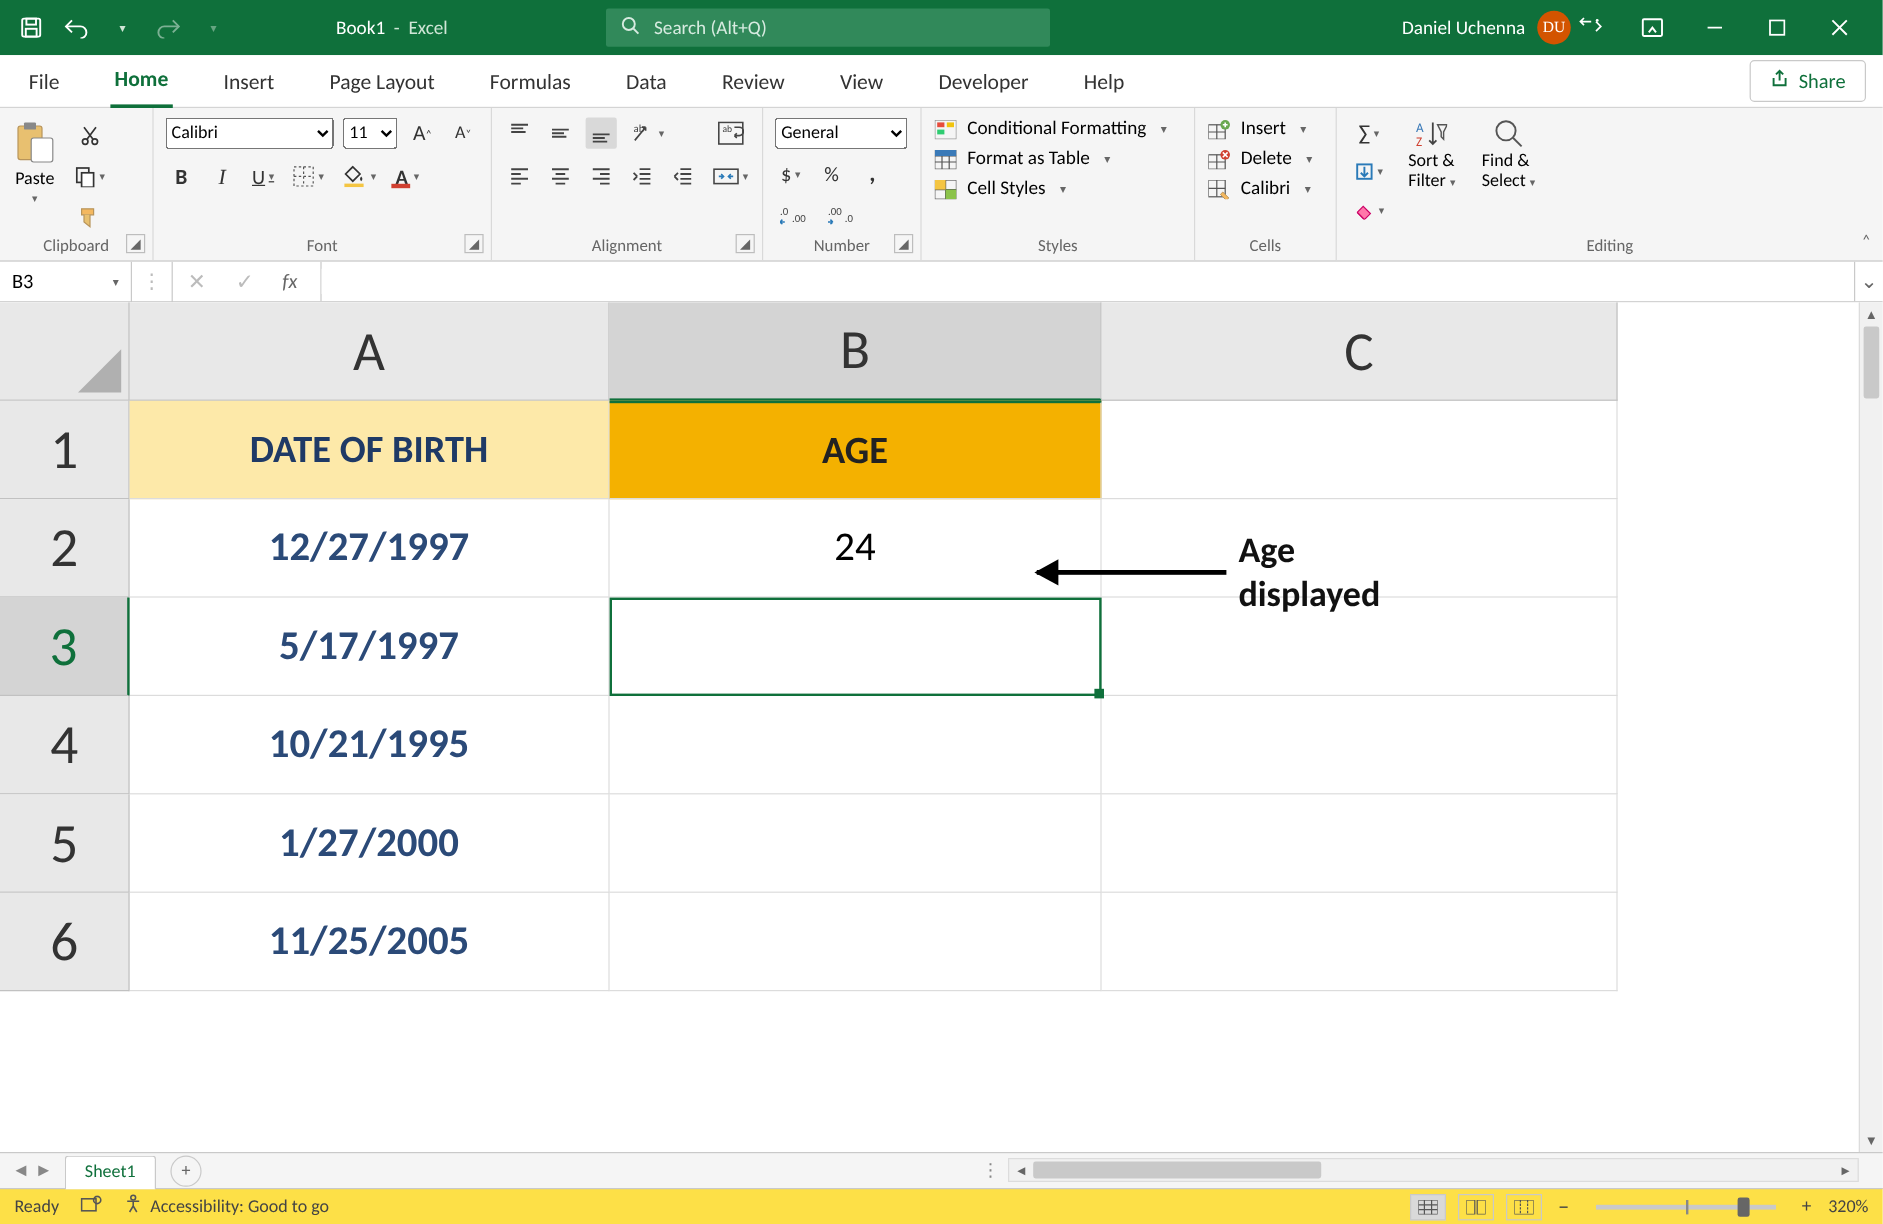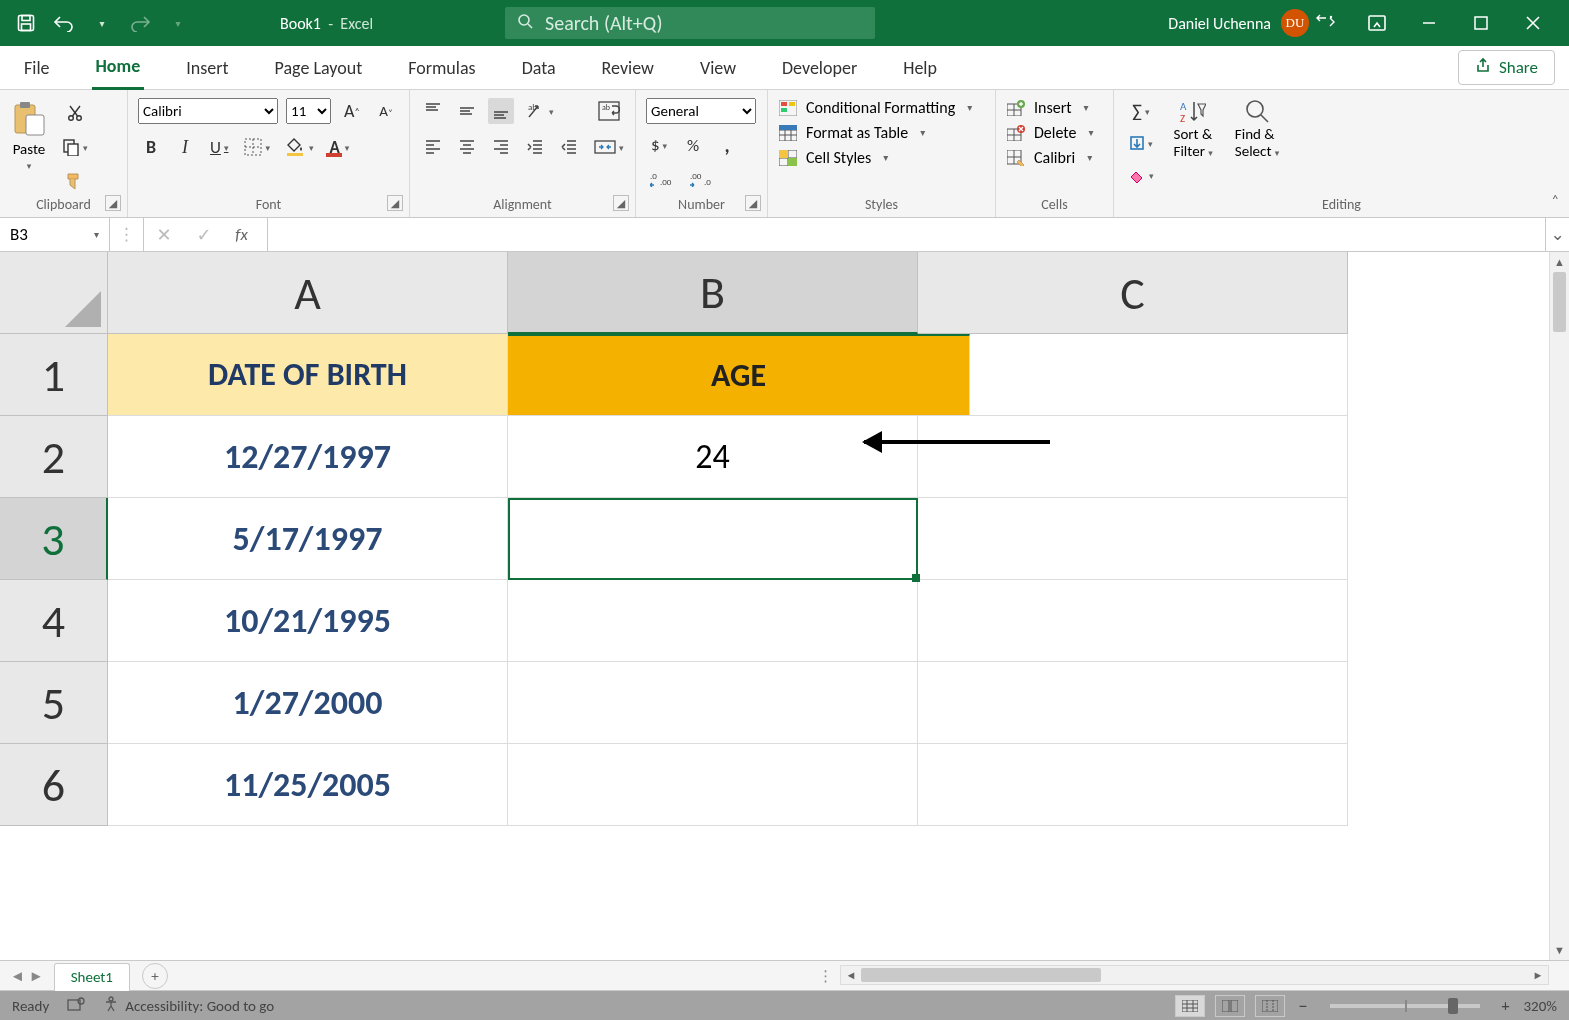--- a/index.html
+++ b/index.html
@@ -5,21 +5,21 @@
 * { margin: 0; padding: 0; box-sizing: border-box; font-family: "Segoe UI", Calibri, sans-serif; }
 body { background: #fff; width: 1569px; height: 1020px; overflow: hidden; user-select: none; }
 
 
 .titlebar { height: 46px; background: #0f703b; display: flex; align-items: center; color: #fff; font-size: 16px; position: relative; }
 .titlebar .qat { display: flex; align-items: center; gap: 14px; padding-left: 14px; }
 .titlebar .qat span { display: inline-flex; width: 24px; height: 24px; align-items: center; justify-content: center; }
 .titlebar .title-text { position:absolute; left:280px; color:#fff; }
 .titlebar .title-text .dim{ color:#cfe6d6 }
 .search-box { position:absolute; left:505px; width:370px; height:32px; background:#31895a; display:flex; align-items:center; padding:0 12px; border-radius:2px; gap:12px; }
-.search-box input{ background:transparent; border:none; outline:none; color:#ffffff; font-size:20px; width:100%; }
+.search-box input{ background:transparent; border:none; outline:none; color:#ffffff; font-size:16px; width:100%; }
 .search-box input::placeholder{color:#d7ebe0}
 .titlebar .user-area{ position:absolute; right:260px; display:flex; align-items:center; gap:10px;margin-left:41px; }
 .titlebar .avatar{ width:28px; height:28px; border-radius:50%; background:#d35400; color:#fff; font-size:13px; display:flex; align-items:center; justify-content:center;font-family:Liberation Serif, serif; }
 .titlebar .win-controls{ position:absolute; right:0; display:flex; align-items:center; gap:12px; padding-right:16px; }
 .titlebar .win-controls span{ display:inline-flex; width:40px; height:28px; align-items:center; justify-content:center; font-size:16px;}
 
 
 .ribbon-tabs{ height:44px; background:#fff; border-bottom:1px solid #d4d4d4; display:flex; align-items:center; padding-left:20px; gap:38px; color:#333; font-size:18px; position:relative; }
 .ribbon-tabs .tab{ padding:10px 4px; cursor:pointer; }
 .ribbon-tabs .tab.active{ color:#0f703b; font-weight:600; border-bottom:3px solid #0f703b; }
@@ -95,21 +95,21 @@
 .sheet-nav{ display:flex; gap:4px; padding:0 10px; color:#888;}
 .sheet-tab{ background:#fff; border:1px solid #c9c9c9; border-bottom:none; height:28px; padding:0 16px; display:flex; align-items:center; margin-top:2px; border-radius:3px 3px 0 0; color:#0f703b;}
 .new-sheet{ width:26px;height:26px; display:flex;align-items:center;justify-content:center; color:#666; border:1px solid #c9c9c9; border-radius:50%; margin-left:12px; font-size:15px;}
 .hscroll-area{ position:absolute; right:20px; left:840px; top:4px; height:20px; display:flex; align-items:center; border:1px solid #dcdcdc; background:#f1f1f1;}
 .hscroll-area .btn{ width:20px; text-align:center; color:#666; font-size:11px;}
 .hscroll-area .track{ flex:1; height:100%; position:relative; }
 .hscroll-area .track .thumb{ position:absolute; left:0; top:2px; bottom:2px; width:240px; background:#c9c9c9; border-radius:2px;}
 .sheet-bar .grip{ position:absolute; left:818px; color:#888;}
 
 
-.status-bar{ height:30px; background:#a3a3a3; border-top:1px solid #c9c9c9; display:flex; align-items:center; font-size:15px; color:#444; padding:0 12px; justify-content:space-between;}
+.status-bar{ height:30px; background:#fde047; border-top:1px solid #c9c9c9; display:flex; align-items:center; font-size:15px; color:#444; padding:0 12px; justify-content:space-between;}
 .status-left{ display:flex; align-items:center; gap:18px;}
 .status-right{ display:flex; align-items:center; gap:10px;}
 .view-btn{ width:30px;height:22px; border:1px solid #c9c9c9; display:flex;align-items:center;justify-content:center; font-size:13px;}
 .view-btn.active{ background:#d9d9d9;}
 .zoom-slider{ width:150px; height:4px; background:#c9c9c9; position:relative; margin:0 8px;}
 .zoom-slider .mid{ position:absolute; left:50%; top:-4px; width:2px; height:12px; background:#888;}
 .zoom-slider .knob{ position:absolute; top:-6px; width:10px; height:16px; background:#666; border-radius:2px;}
 </style>
 </head>
 <body>
@@ -546,21 +546,21 @@
     <div class="row-head" style="height:82px">1</div>
     <div class="row-head" style="height:82px">2</div>
     <div class="row-head sel" style="height:82px">3</div>
     <div class="row-head" style="height:82px">4</div>
     <div class="row-head" style="height:82px">5</div>
     <div class="row-head" style="height:82px">6</div>
   </div>
   <div class="cells-canvas">
 
     <div class="cell hdr-a" style="left:0;top:0;width:400px;height:82px">DATE OF BIRTH</div>
-    <div class="cell hdr-b" style="left:400px;top:0;width:462px;height:82px">AGE</div>
+    <div class="cell hdr-b" style="left:400px;top:0;width:410px;height:82px">AGE</div>
     <div class="cell" style="left:810px;top:0;width:430px;height:82px"></div>
 
     <div class="cell data-a" style="left:0;top:82px;width:400px;height:82px">12/27/1997</div>
     <div class="cell center" style="left:400px;top:82px;width:410px;height:82px">24</div>
     <div class="cell" style="left:810px;top:82px;width:430px;height:82px"></div>
 
     <div class="cell data-a" style="left:0;top:164px;width:400px;height:82px">5/17/1997</div>
     <div class="cell" style="left:400px;top:164px;width:410px;height:82px"></div>
     <div class="cell" style="left:810px;top:164px;width:430px;height:82px"></div>
 
@@ -575,20 +575,21 @@
     <div class="cell data-a" style="left:0;top:410px;width:400px;height:82px">11/25/2005</div>
     <div class="cell" style="left:400px;top:410px;width:410px;height:82px"></div>
     <div class="cell" style="left:810px;top:410px;width:430px;height:82px"></div>
 
     <div class="selected-frame" style="left:400px;top:164px;width:410px;height:82px">
       <div class="sel-handle"></div>
     </div>
 
     <div class="annotation" style="left:756px;top:106px">
       <div class="arrow-line"></div>
+      <span>Age displayed</span>
     </div>
   </div>
 
   <div class="vscroll">
     <div class="up">▲</div>
     <div class="thumb"></div>
     <div class="down" style="position:absolute;bottom:0;left:0;right:0">▼</div>
   </div>
 </div>
 

